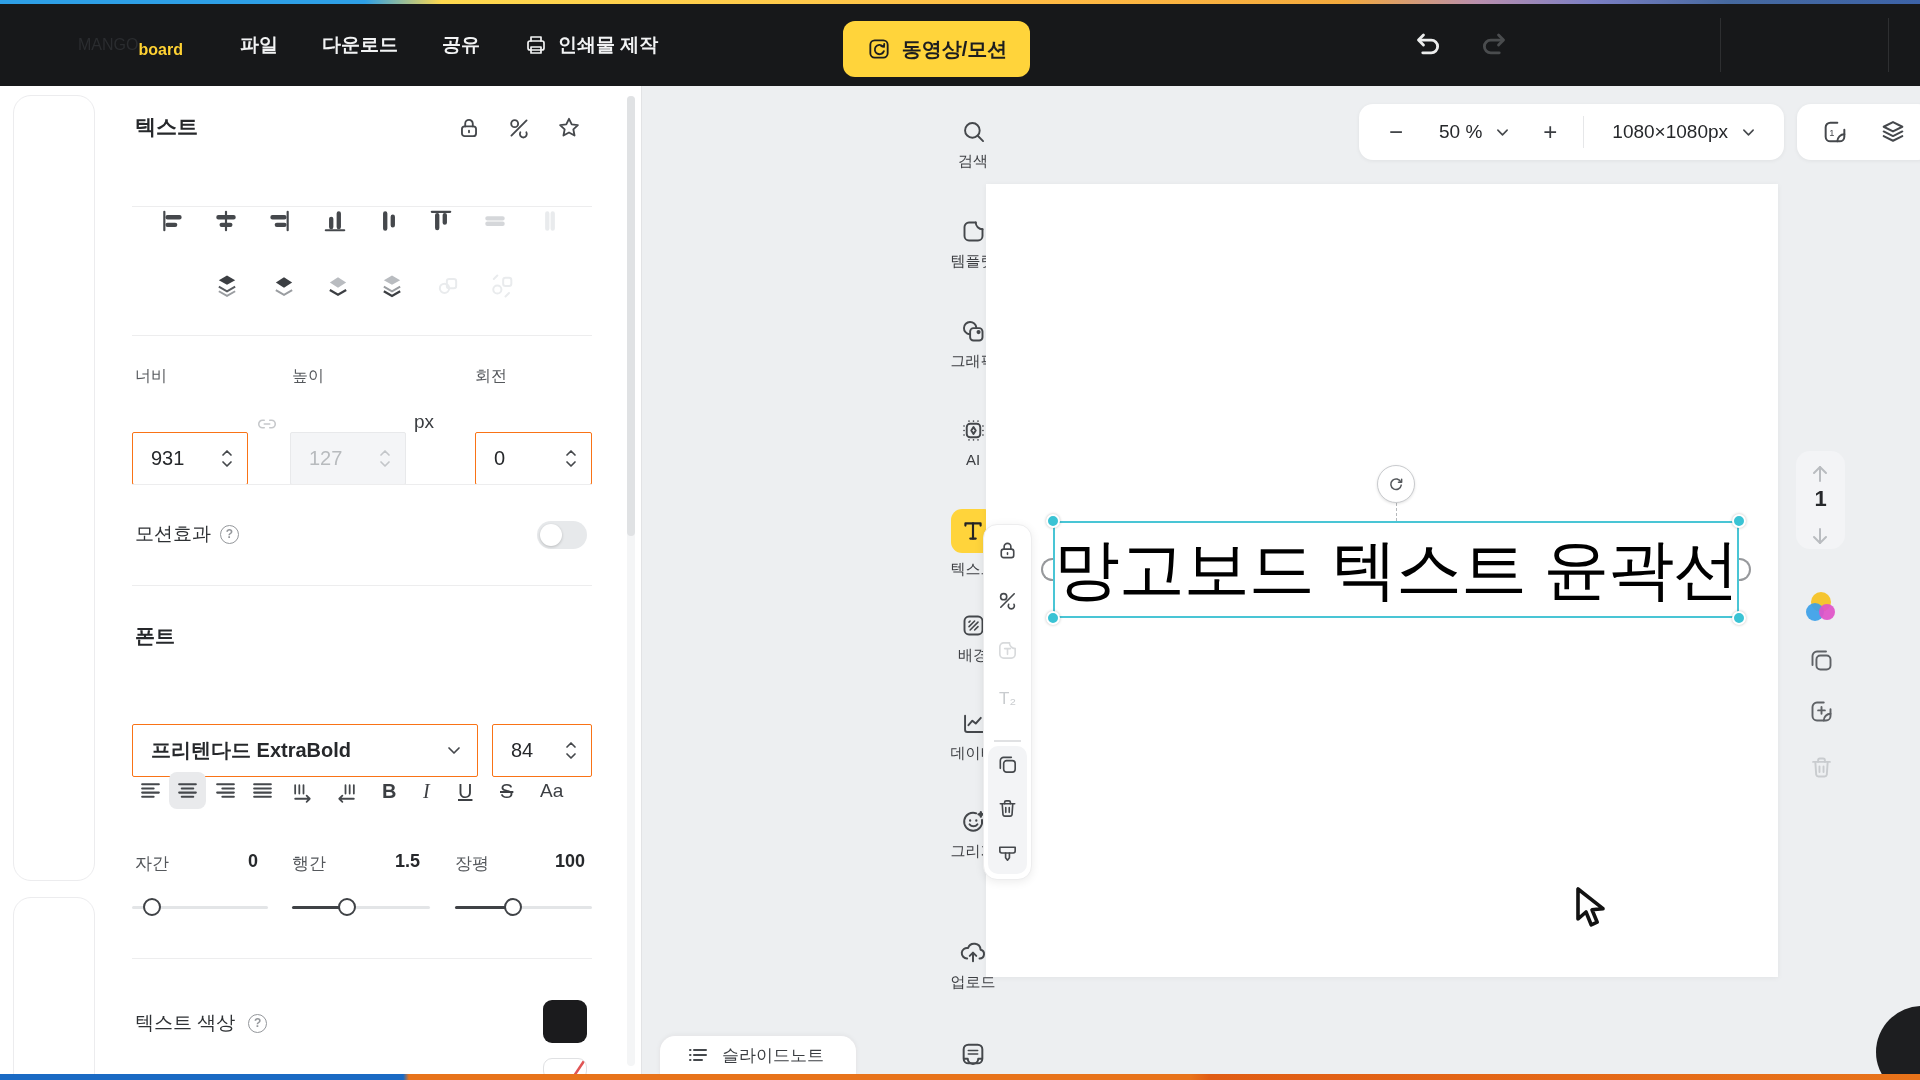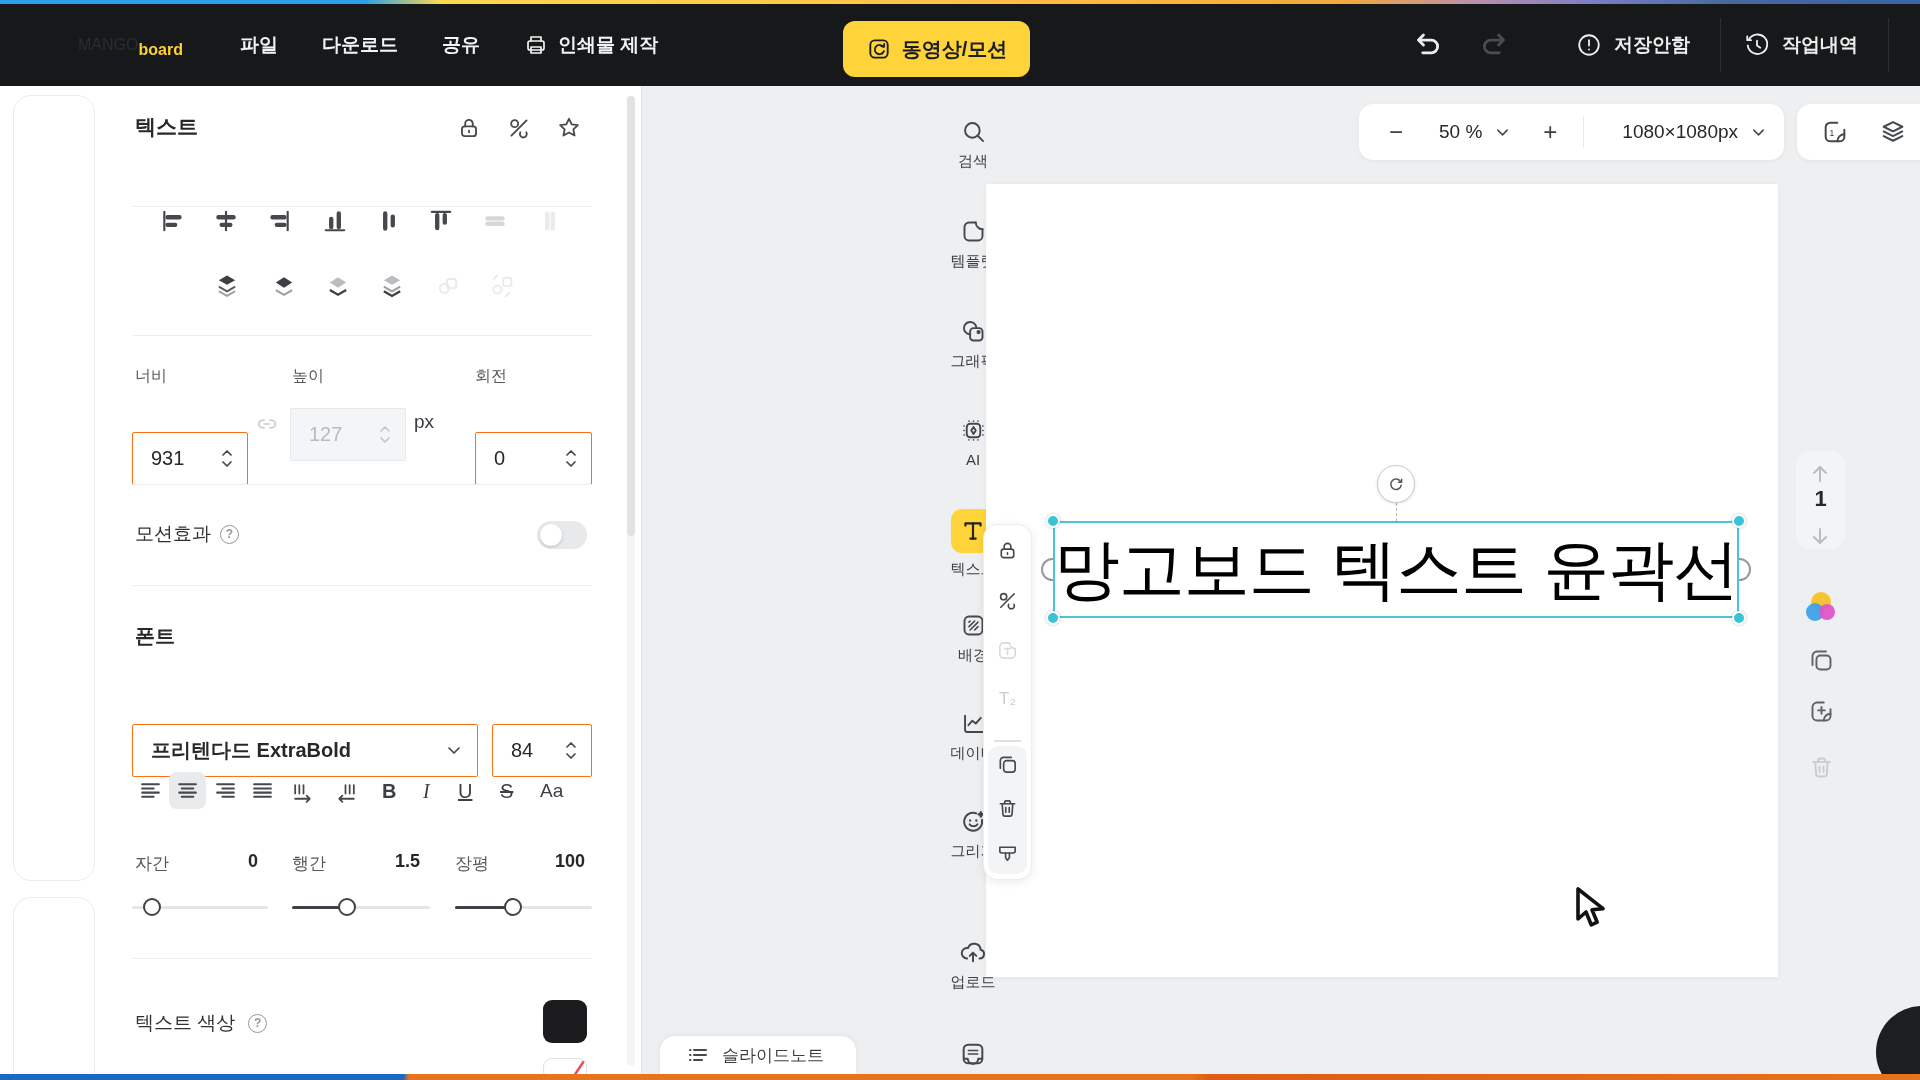--- a/index.html
+++ b/index.html
@@ -130,39 +130,23 @@
         <path d="M9.5 5 L6 8.5 L9.5 12"></path>
     </svg>
   </div>
   <div class="abs tb-icon-btn" style="left:1478px">
     <svg class="s" width="34" height="34" viewBox="0 0 24 24" style="stroke:#4a4c4e;stroke-width:2">
       <path d="M17.5 8.5 H9 a4.5 4.5 0 0 0 0 9 h6"></path>
         <path d="M14.5 5 L18 8.5 L14.5 12"></path>
     </svg>
   </div>
 
-  <div class="abs tb-group" style="left:1576px">
-    <svg class="s" width="26" height="26" viewBox="0 0 24 24" style="stroke:#eceded">
-      <circle cx="12" cy="12" r="9"></circle>
-        <path d="M12 7.5 v5"></path>
-        <path d="M12 16 v.2"></path>
-    </svg>
-    <span>저장안함</span>
-  </div>
 
   <div class="abs tb-sep" style="left:1720px"></div>
 
-  <div class="abs tb-group" style="left:1744px">
-    <svg class="s" width="26" height="26" viewBox="0 0 24 24" style="stroke:#eceded">
-      <path d="M4.5 7 a9 9 0 1 1 -1 5.5"></path>
-        <path d="M3 4 v3.5 h3.5"></path>
-        <path d="M12 8 v4.5 l3 2"></path>
-    </svg>
-    <span>작업내역</span>
-  </div>
 
   <div class="abs tb-sep" style="left:1888px"></div>
 </div>
 
 <div class="abs left-region"></div>
 
 <div class="abs side-card" style="top:95px; height:786px;"></div>
 <div class="abs side-card" style="top:897px; height:200px;"></div>
 
 <div class="abs side-item" style="left:13px; top:118px;">
@@ -385,21 +369,21 @@
 </div>
 
 <div class="abs" style="left:256px; top:413px;">
   <svg class="s" width="22" height="22" viewBox="0 0 24 24" style="stroke:#c6c8cb">
     <path d="M9 8 H7 a4 4 0 0 0 0 8 h2"></path>
       <path d="M15 8 h2 a4 4 0 0 1 0 8 h-2"></path>
       <path d="M9 12 h6"></path>
   </svg>
 </div>
 
-<div class="abs p-input disabled" style="left:290px; top:372px; width:116px; height:53px;">
+<div class="abs p-input disabled" style="left:290px; top:396px; width:116px; height:53px;">
   <span class="val">127</span>
   <span class="stepper">
     <svg class="s" width="12" height="8" viewBox="0 0 12 8" style="stroke:#c3c6c9">
         <path d="M2 6 L6 2 L10 6"></path>
       </svg>
     <svg class="s" width="12" height="8" viewBox="0 0 12 8" style="stroke:#c3c6c9">
         <path d="M2 2 L6 6 L10 2"></path>
       </svg>
   </span>
 </div>
@@ -526,21 +510,21 @@
 </div>
 
 <div class="abs zoom-pill">
   <span style="margin-left:30px; font-size:24px; color:#3a3d41; cursor:pointer;">−</span>
   <span style="margin-left:36px; font-size:19px; color:#26282b;">50 %</span>
   <svg class="s" width="13" height="9" viewBox="0 0 14 9" style="margin-left:14px; cursor:pointer;">
       <path d="M2 2 L7 7 L12 2"></path>
     </svg>
   <span style="margin-left:34px; font-size:24px; color:#3a3d41; cursor:pointer;">+</span>
   <span style="margin-left:26px; width:1px; height:32px; background:#e6e7e9;"></span>
-  <span style="margin-left:38px; font-size:19px; color:#26282b;">1080×1080px</span>
+  <span style="margin-left:28px; font-size:19px; color:#26282b;">1080×1080px</span>
   <svg class="s" width="13" height="9" viewBox="0 0 14 9" style="margin-left:14px; cursor:pointer;">
       <path d="M2 2 L7 7 L12 2"></path>
     </svg>
 </div>
 
 <div class="abs pill2">
   <svg class="s" width="28" height="28" viewBox="0 0 24 24">
     <path d="M20 10 V16 a4 4 0 0 1 -4 4 H8 a4 4 0 0 1 -4-4 V8 a4 4 0 0 1 4-4 h6"></path>
       <path d="M14 20 a6 6 0 0 1 6-6"></path>
     <text x="7" y="15" font-size="8" fill="#45484c" stroke="none" font-family="Liberation Sans">1</text>

